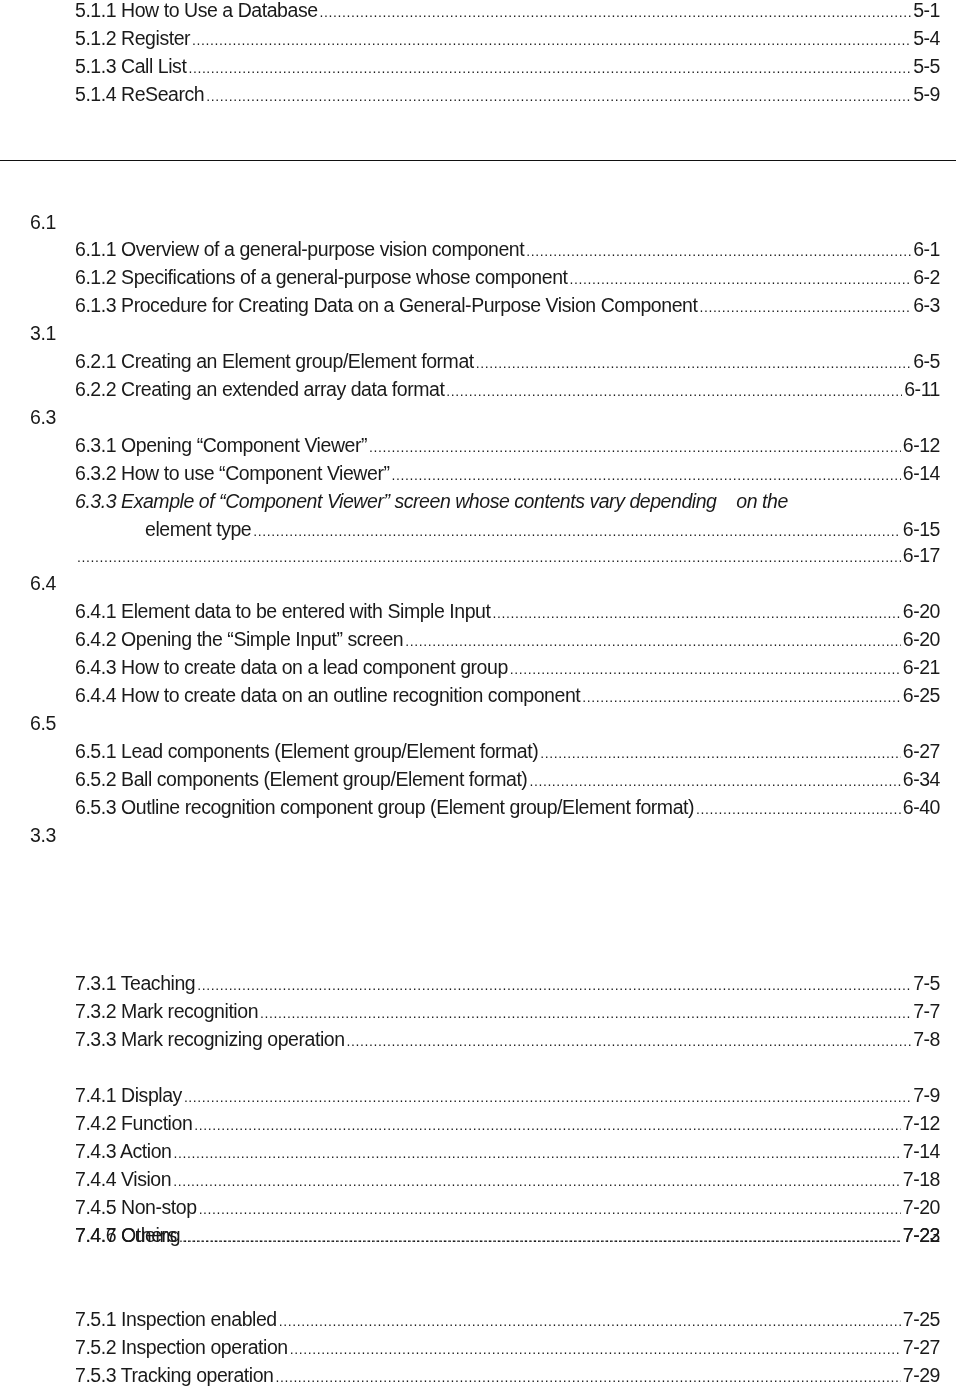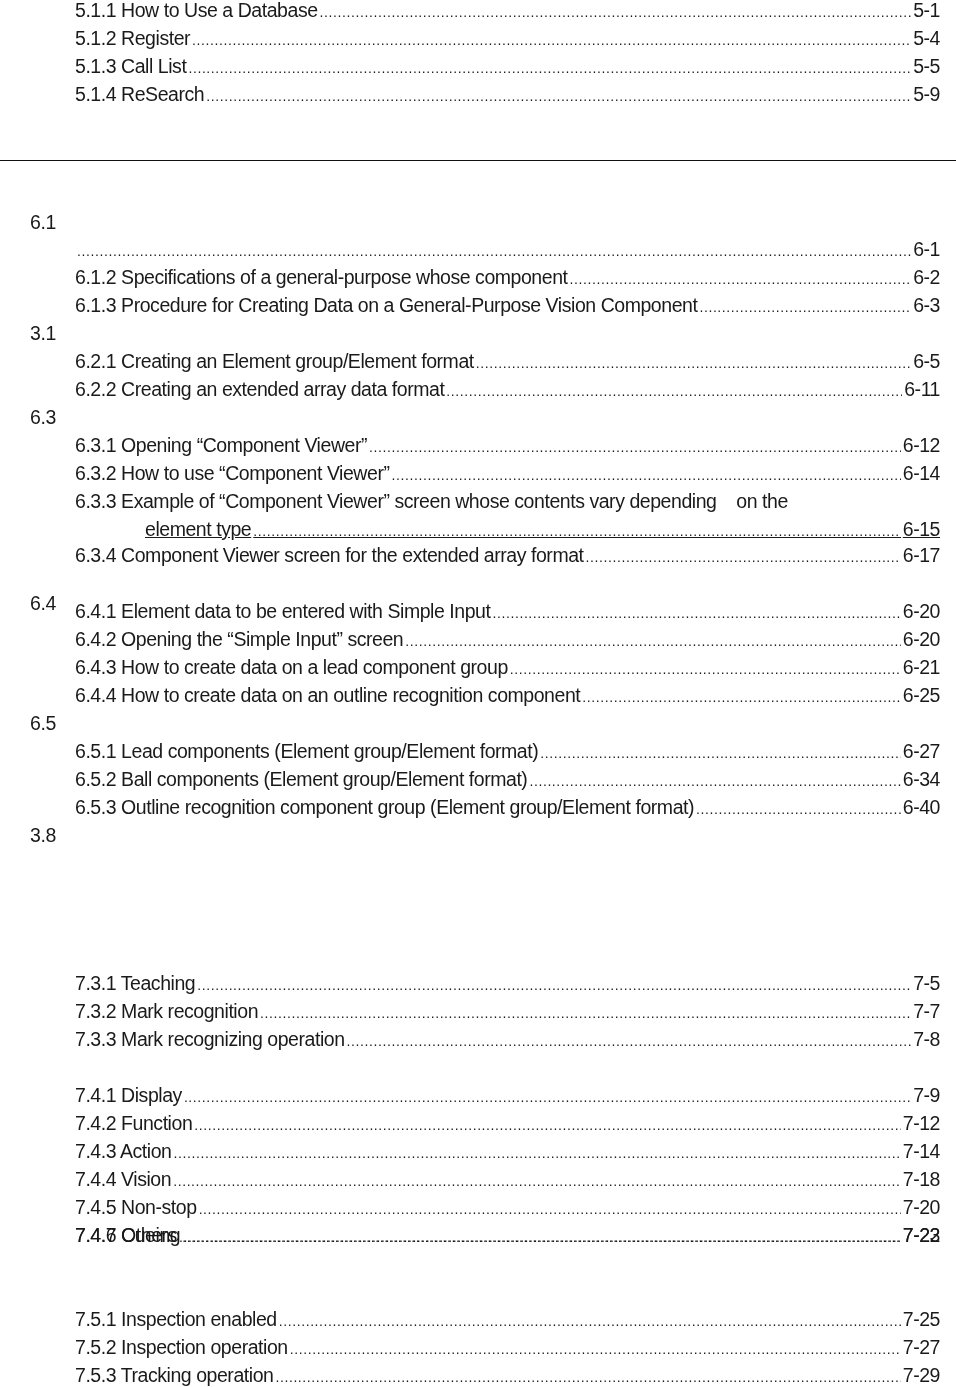--- a/index.html
+++ b/index.html
@@ -42,24 +42,24 @@
     .row .leader::before {
       content: "........................................................................................................................................................................................................................................................................................................................................";
     }
     .row .page {
       flex: 0 0 auto;
       text-align: right;
     }
     .row.cont {
       left: 145px;
       width: 795px;
-      text-decoration: underline;
     }
     .row.wrapfirst {
       width: 865px;
+      font-style: italic;
     }
     .section {
       position: absolute;
       left: 30px;
       height: 26px;
       line-height: 26px;
       letter-spacing: -0.4px;
     }
     .hrule {
       position: absolute;
@@ -91,20 +91,21 @@
 <div class="row" style="top:81px">
   <span class="title">5.1.4 ReSearch</span>
   <span class="leader"></span>
   <span class="page">5-9</span>
 </div>
 
 <div class="hrule"></div>
 
 <div class="section" style="top:209px">6.1</div>
 <div class="row" style="top:236px">
+  <span class="title">6.1.1 Overview of a general-purpose vision component</span>
   <span class="leader"></span>
   <span class="page">6-1</span>
 </div>
 <div class="row" style="top:264px">
   <span class="title">6.1.2 Specifications of a general-purpose whose component</span>
   <span class="leader"></span>
   <span class="page">6-2</span>
 </div>
 <div class="row" style="top:292px">
   <span class="title">6.1.3 Procedure for Creating Data on a General-Purpose Vision Component</span>
@@ -137,26 +138,25 @@
 </div>
 <div class="row wrapfirst" style="top:488px; white-space:pre">
   <span class="title" style="white-space:pre">6.3.3 Example of “Component Viewer” screen whose contents vary depending    on the</span>
 </div>
 <div class="row cont" style="top:516px">
   <span class="title">element type</span>
   <span class="leader"></span>
   <span class="page">6-15</span>
 </div>
 <div class="row" style="top:542px">
-  <span class="title">6.3.4 Component Viewer screen for the extended array format</span>
   <span class="leader"></span>
   <span class="page">6-17</span>
 </div>
 
-<div class="section" style="top:590px">6.4</div>
+<div class="section" style="top:570px">6.4</div>
 <div class="row" style="top:598px">
   <span class="title">6.4.1 Element data to be entered with Simple Input</span>
   <span class="leader"></span>
   <span class="page">6-20</span>
 </div>
 <div class="row" style="top:626px">
   <span class="title">6.4.2 Opening the “Simple Input” screen</span>
   <span class="leader"></span>
   <span class="page">6-20</span>
 </div>
@@ -181,21 +181,21 @@
   <span class="title">6.5.2 Ball components (Element group/Element format)</span>
   <span class="leader"></span>
   <span class="page">6-34</span>
 </div>
 <div class="row" style="top:794px">
   <span class="title">6.5.3 Outline recognition component group (Element group/Element format)</span>
   <span class="leader"></span>
   <span class="page">6-40</span>
 </div>
 
-<div class="section" style="top:822px">3.8</div>
+<div class="section" style="top:822px">3.3</div>
 
 <div class="row" style="top:970px">
   <span class="title">7.3.1 Teaching</span>
   <span class="leader"></span>
   <span class="page">7-5</span>
 </div>
 <div class="row" style="top:998px">
   <span class="title">7.3.2 Mark recognition</span>
   <span class="leader"></span>
   <span class="page">7-7</span>

